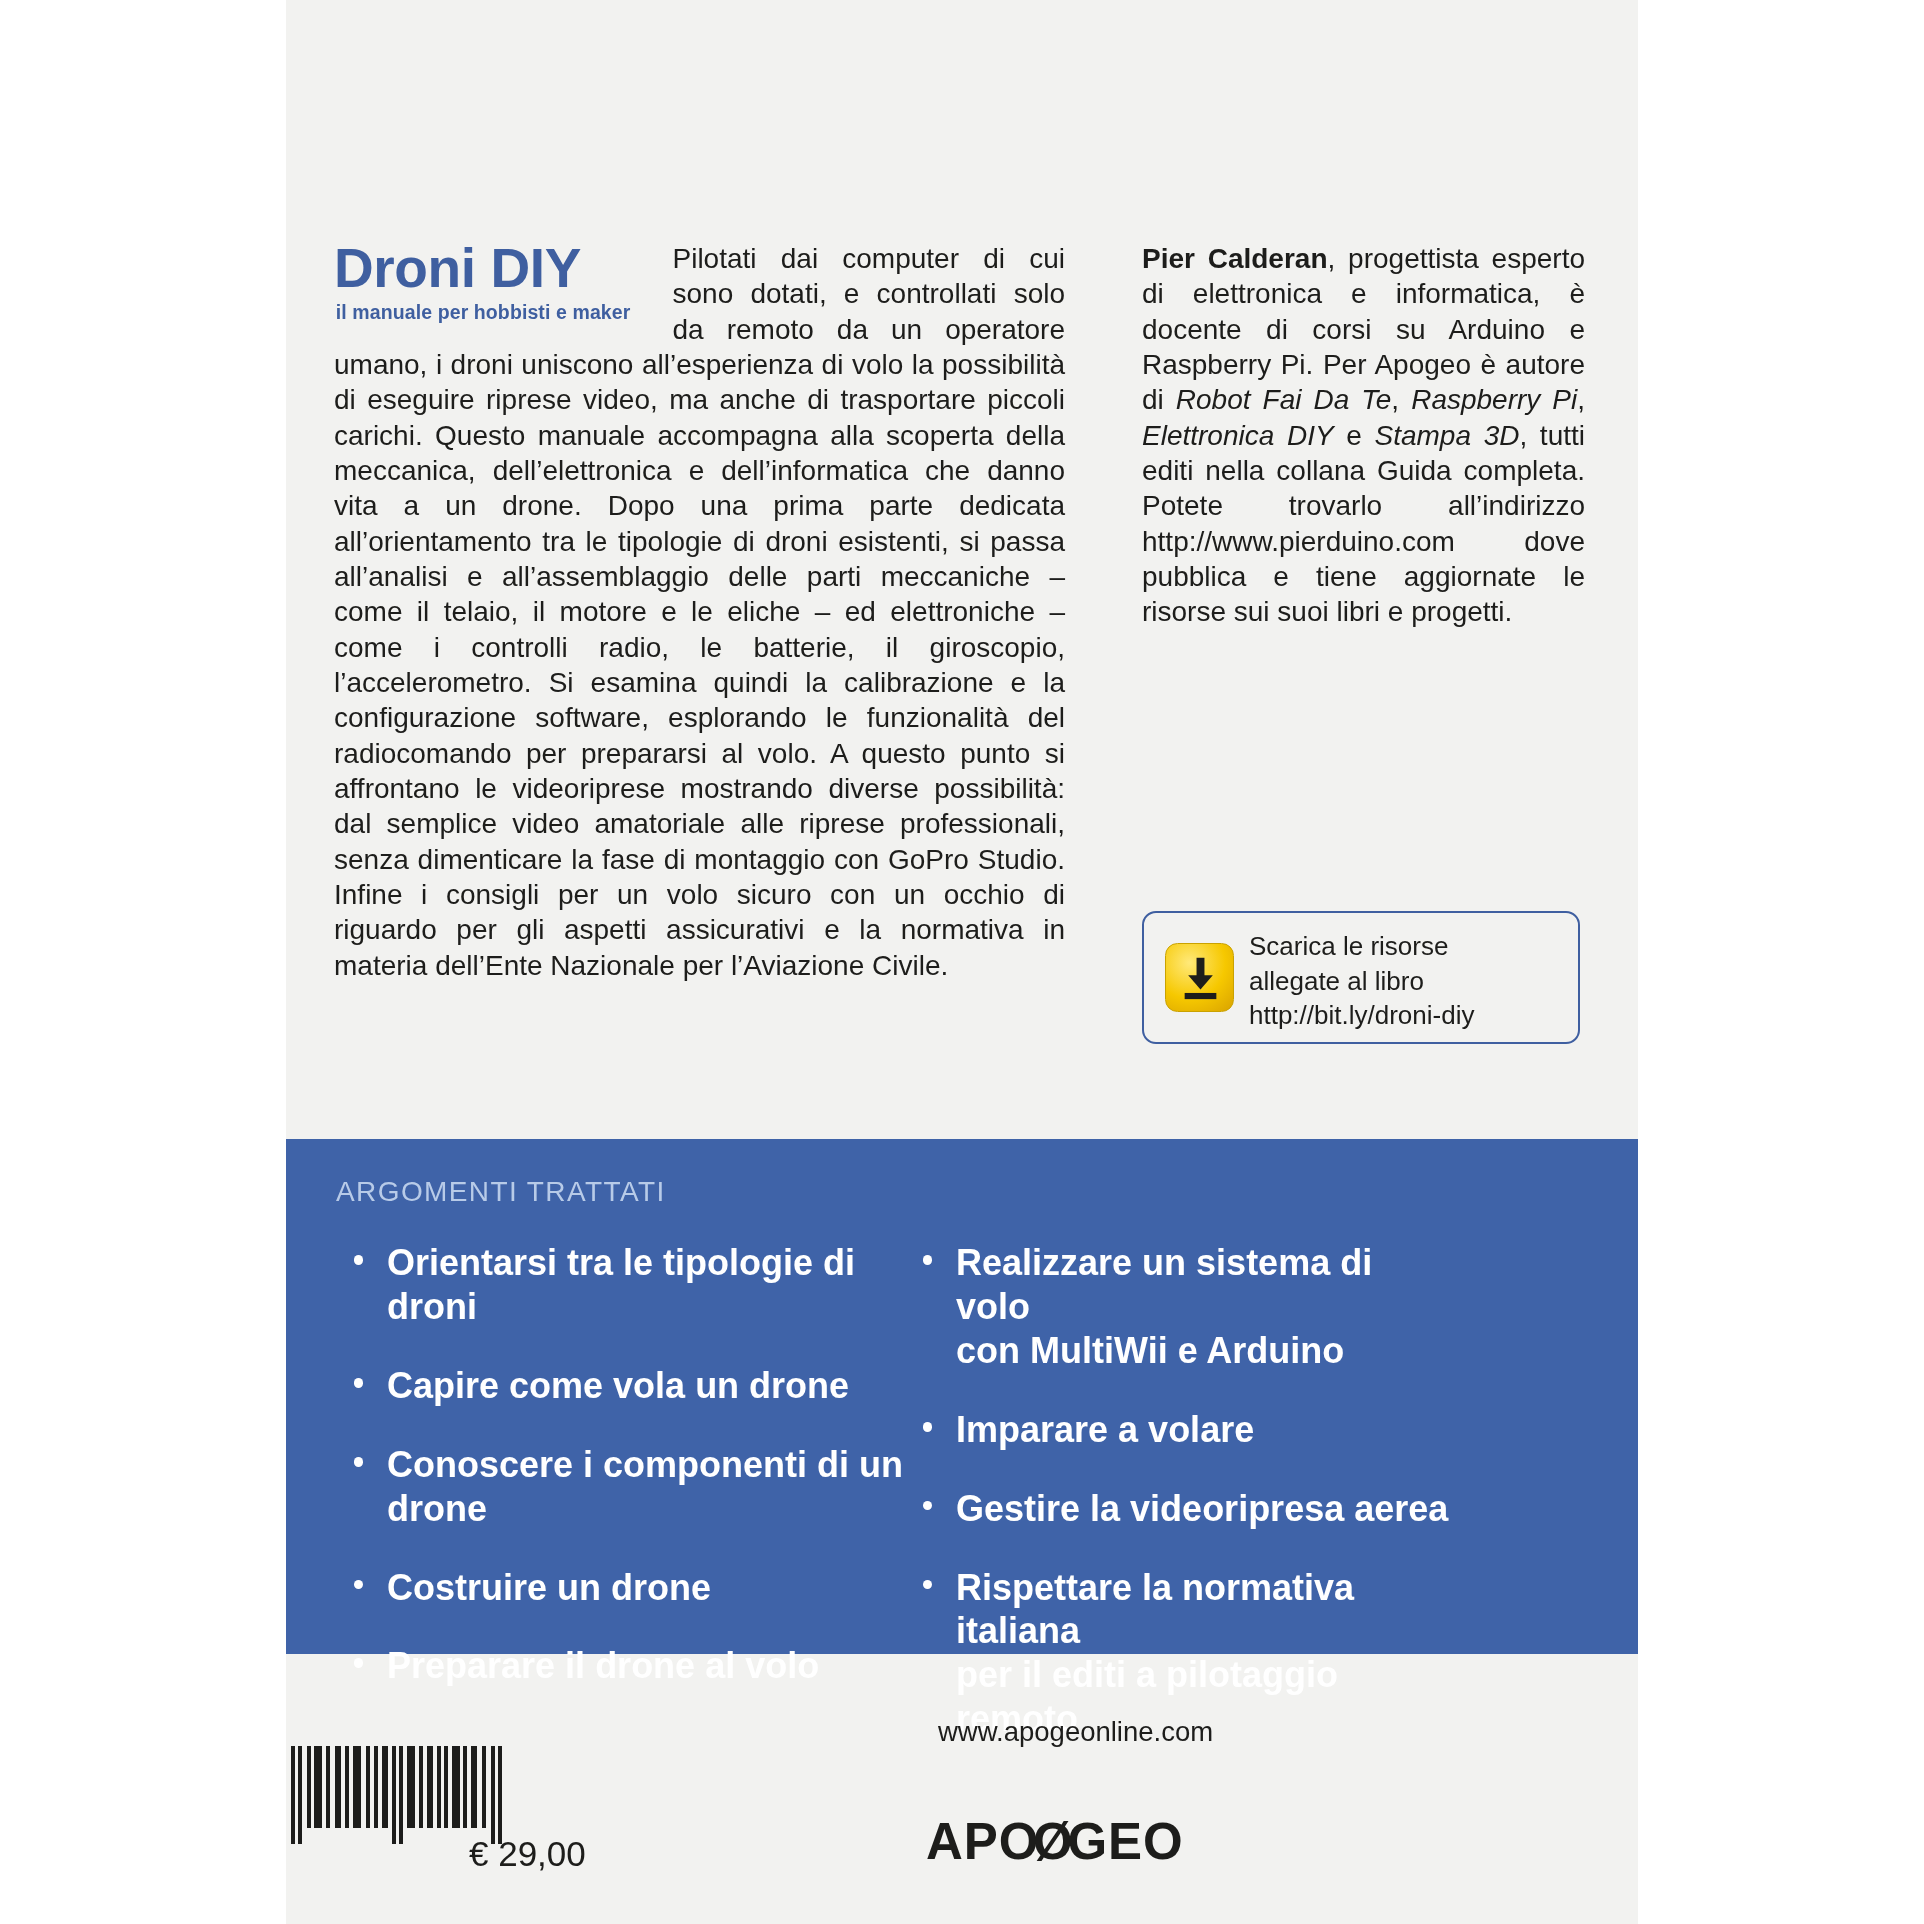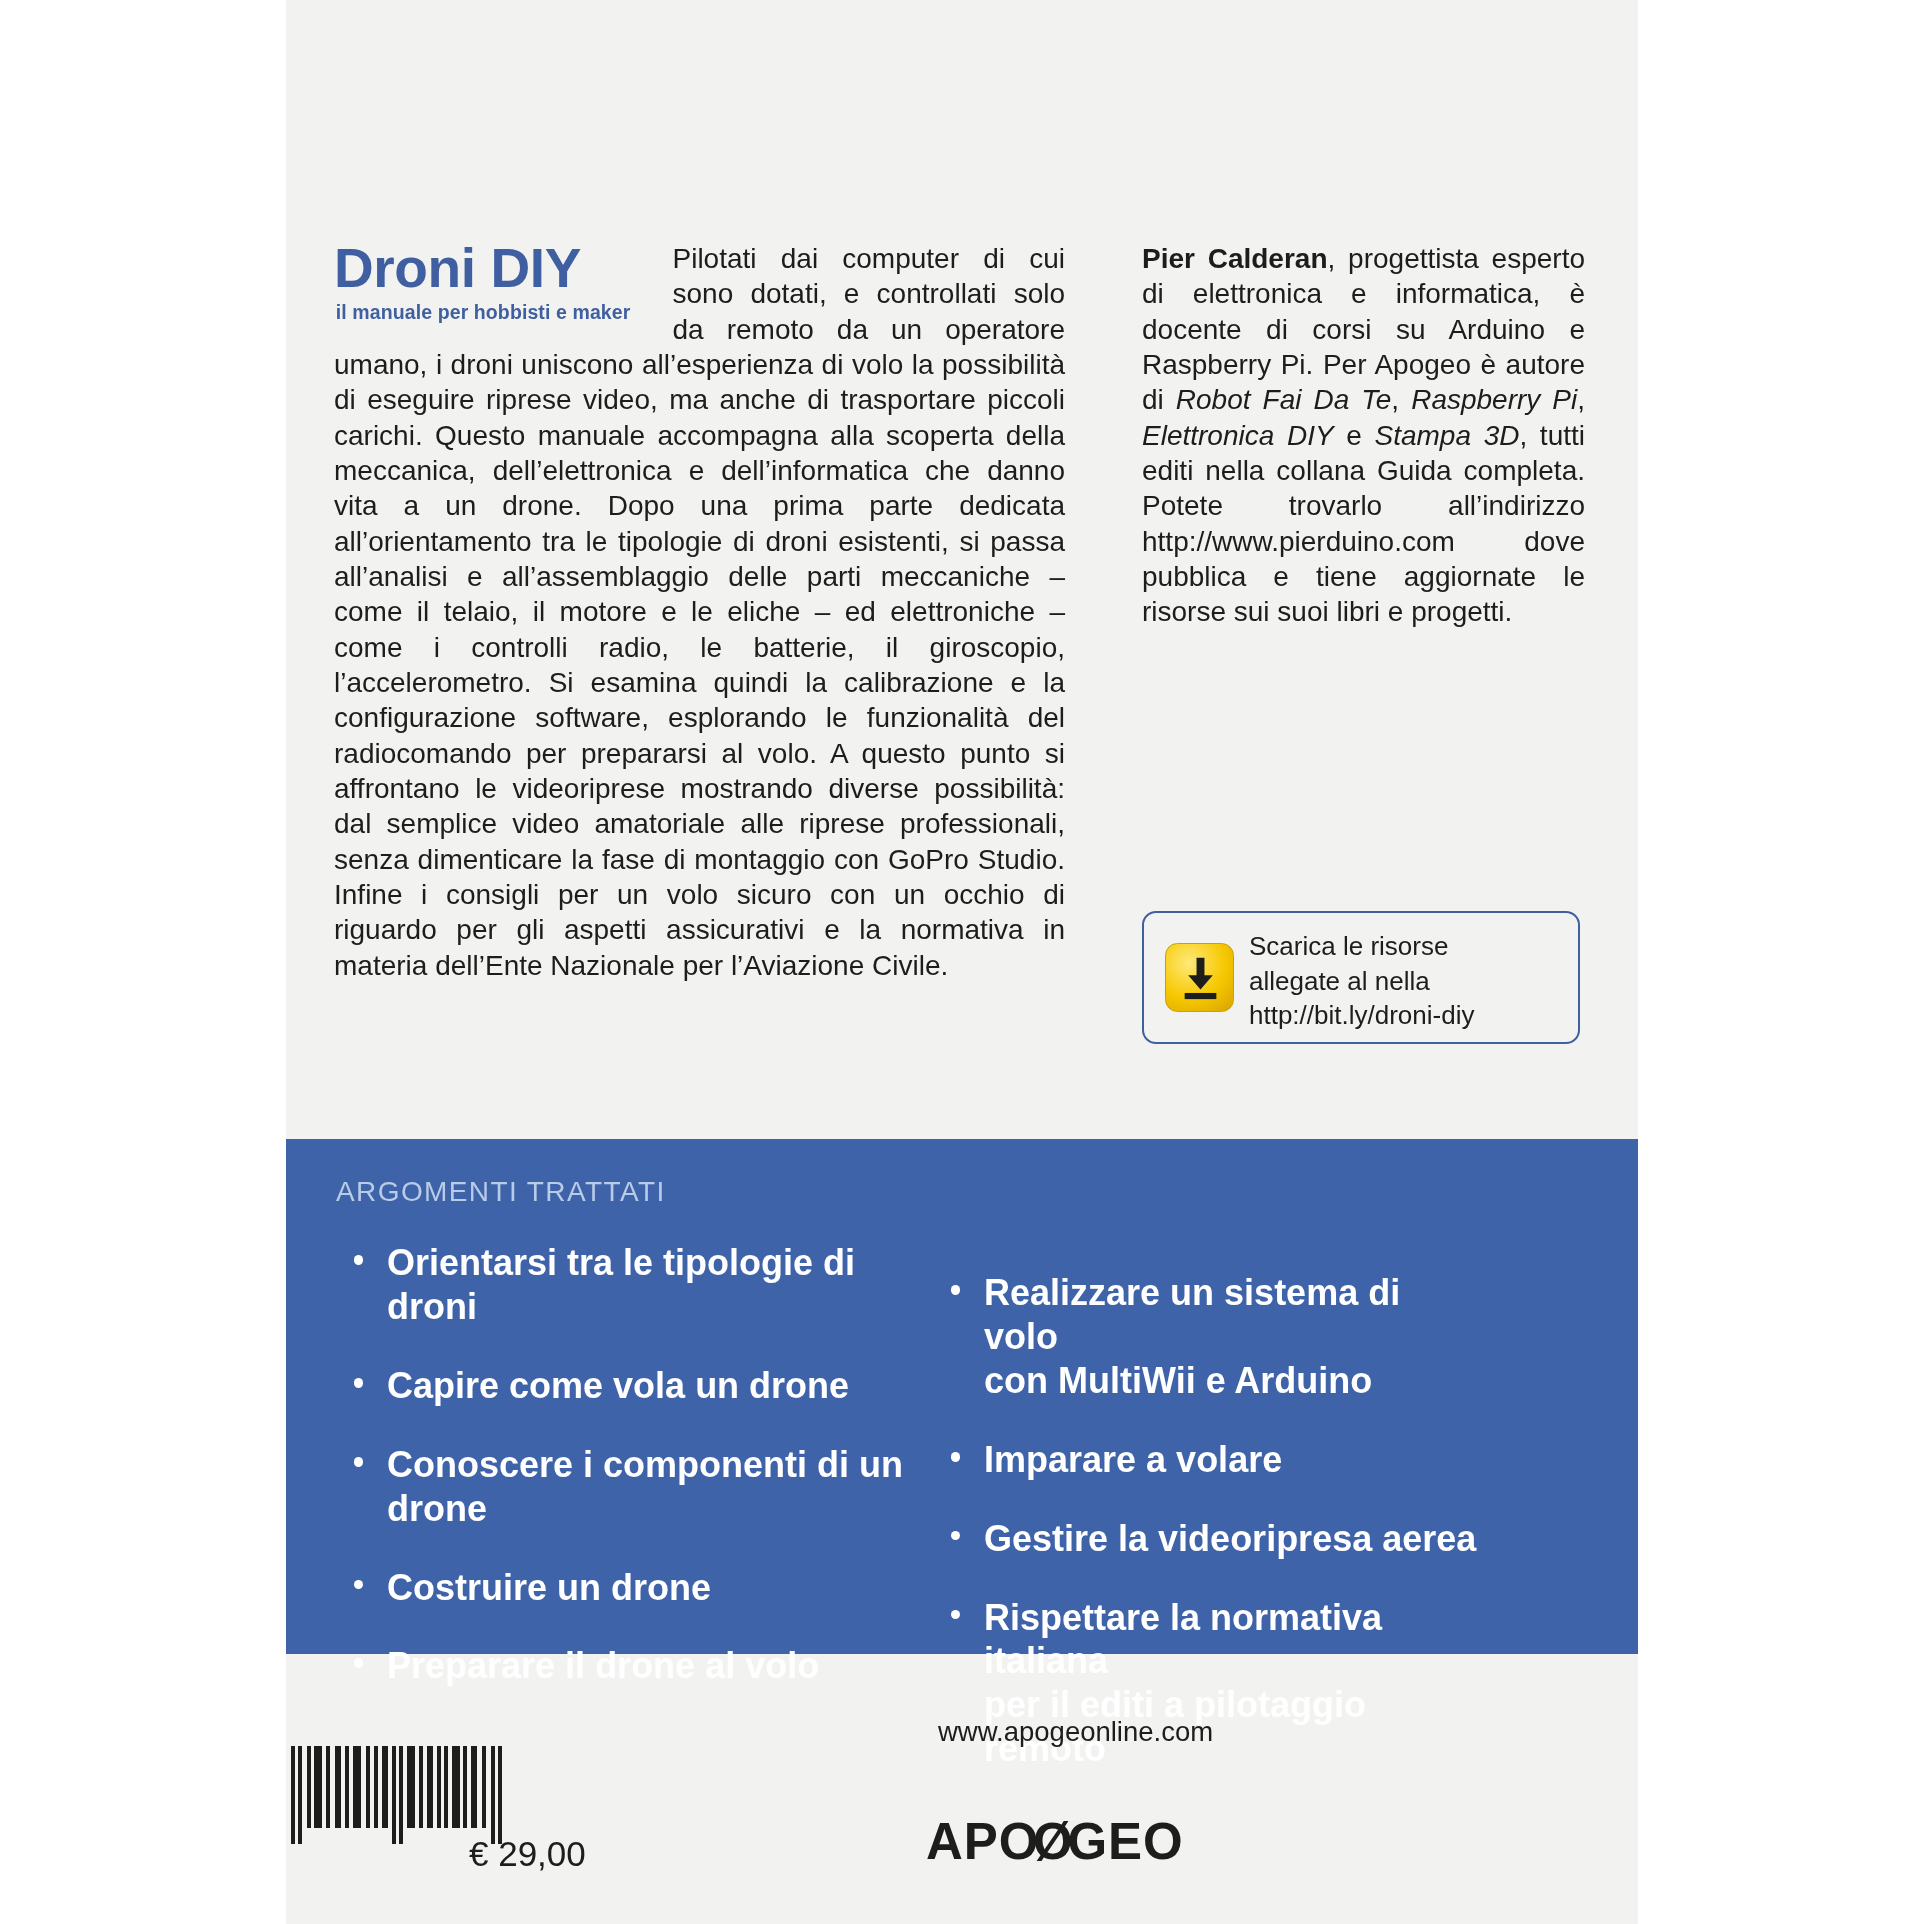--- a/index.html
+++ b/index.html
@@ -143,21 +143,21 @@
   }
   .bullets {
     position: absolute;
     top: 102px;
     font-size: 36px;
     color: #ffffff;
     font-weight: bold;
     line-height: 1.22;
   }
   .bullets.col-a { left: 50px; width: 576px; }
-  .bullets.col-b { left: 647px; width: 550px; margin-top: 30px; }
+  .bullets.col-b { left: 619px; width: 550px; }
   .bullet-row {
     position: relative;
     padding-left: 51px;
     margin-bottom: 35px;
   }
   .bullet-row::before {
     content: "";
     position: absolute;
     left: 17.7px;
     top: 14px;
@@ -238,21 +238,21 @@
     <div class="download-box">
       <div class="dl-icon">
         <svg width="39" height="44" viewBox="0 0 44 50" aria-hidden="true">
           <path d="M22 2 L22 26" stroke="#1d1d1b" stroke-width="9" fill="none"></path>
           <path d="M8 22 L22 38 L36 22 Z" fill="#1d1d1b"></path>
           <rect x="4" y="42" width="36" height="7" fill="#1d1d1b"></rect>
         </svg>
       </div>
       <div class="dl-text">
         <div>Scarica le risorse</div>
-        <div>allegate al nella</div>
+        <div>allegate al libro</div>
         <div>http://bit.ly/droni-diy</div>
       </div>
     </div>
   </div>
 
   <div class="blue-band">
     <div class="band-title">ARGOMENTI TRATTATI</div>
 
     <div class="bullets col-a">
       <div class="bullet-row">Orientarsi tra le tipologie di droni</div>

